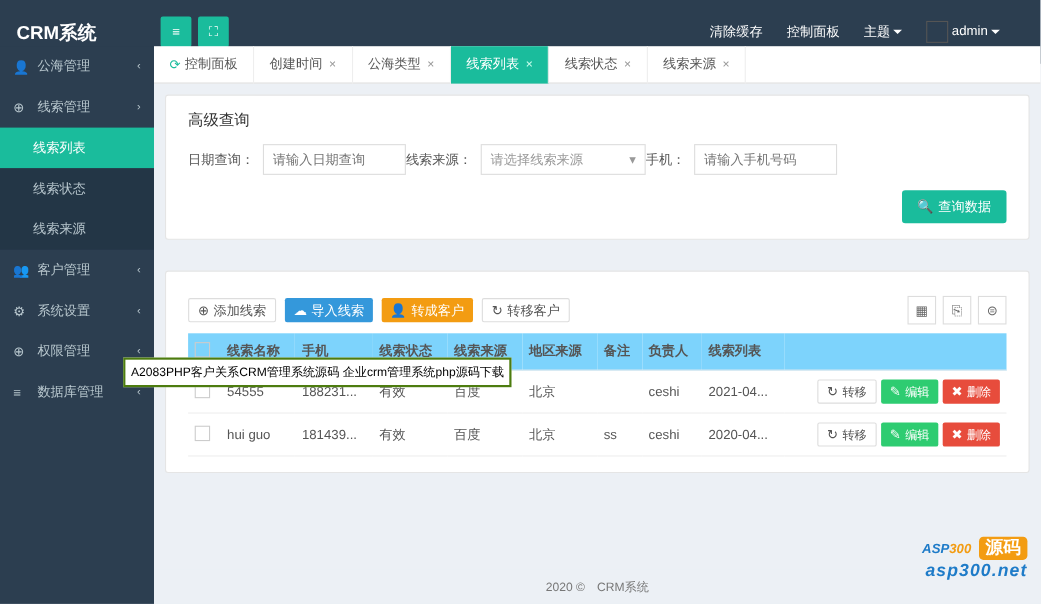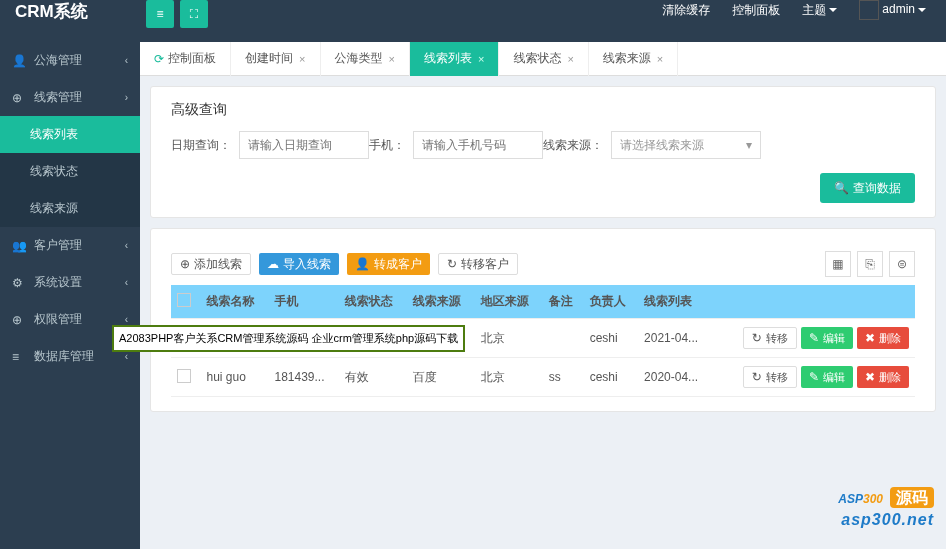--- a/index.html
+++ b/index.html
@@ -1,38 +1,38 @@
 <!DOCTYPE html>
 <html><head>
 <meta charset="utf-8">
 <style>
 *{margin:0;padding:0;box-sizing:border-box;font-family:"Microsoft YaHei",Arial,sans-serif;font-size:12px}
 body{width:946px;height:549px;background:#ecf0f5;position:relative;overflow:hidden}
-.header{height:58px;background:#2c3e50;display:flex;align-items:flex-start;color:#fff}
+.header{height:58px;background:#2c3e50;display:flex;align-items:center;color:#fff}
 .logo{width:140px;padding-left:15px;font-size:17px;font-weight:bold}
 .hbtn{width:28px;height:28px;background:#1abc9c;margin-left:6px;display:flex;align-items:center;justify-content:center;border-radius:2px;cursor:pointer}
-.hright{margin-left:auto;display:flex;align-items:center;gap:22px;padding-right:20px}
+.hright{margin-left:auto;display:flex;align-items:center;gap:22px;padding-right:37px}
 .hright span{cursor:pointer;font-size:12px}
 .caret{display:inline-block;width:0;height:0;border-left:4px solid transparent;border-right:4px solid transparent;border-top:4px solid #fff;margin-left:3px;vertical-align:middle}
 .avatar{width:20px;height:20px;border:1px solid #555;display:inline-block;vertical-align:middle;margin-right:3px}
 .sidebar{position:absolute;left:0;top:42px;bottom:0;width:140px;background:#2c3e50;color:#b8c7ce}
 .menu-item{padding:10px 12px;display:flex;align-items:center;cursor:pointer;font-size:12px}
 .menu-item .icon{width:14px;margin-right:8px}
 .menu-arrow{margin-left:auto;font-size:10px}
 .submenu .menu-item{padding-left:30px;background:#233646}
 .submenu .menu-item.sub-active{background:#1abc9c;color:#fff}
 .main{position:absolute;left:140px;right:0;top:42px;bottom:0;display:flex;flex-direction:column}
 .tabs{height:34px;background:#fff;border-bottom:1px solid #ddd;display:flex;align-items:center}
 .tab{padding:0 14px;height:34px;display:flex;align-items:center;cursor:pointer;border-right:1px solid #eee;font-size:12px;color:#555}
 .tab.tactive{background:#1abc9c;color:#fff}
 .tab-close{margin-left:6px;color:#999;font-size:11px}
 .tab.tactive .tab-close{color:#cfe}
 .tab-home{color:#1abc9c;margin-right:4px}
 .content{flex:1;padding:10px;overflow:auto}
-.panel{background:#fff;border:1px solid #e5e5e5;border-radius:3px;padding:14px 20px;margin-bottom:10px}
+.panel{background:#fff;border:1px solid #e5e5e5;border-radius:3px;padding:14px 20px;margin-bottom:28px}
 .ptitle{font-size:14px;color:#333;margin-bottom:12px}
 .frow{display:flex;align-items:center;flex-wrap:wrap}
 .fgrp{display:flex;align-items:center;gap:8px}
 .flbl{color:#555}
 .finput{height:28px;border:1px solid #ddd;padding:0 8px;width:130px;color:#999}
 .fselect{height:28px;border:1px solid #ddd;padding:0 8px;width:150px;color:#999;display:flex;align-items:center;justify-content:space-between}
 .btn{height:30px;padding:0 14px;border:none;border-radius:3px;cursor:pointer;display:inline-flex;align-items:center;gap:4px;font-size:12px}
 .btn-primary{background:#1abc9c;color:#fff}
 .btn-blue{background:#3498db;color:#fff}
 .btn-orange{background:#f39c12;color:#fff}
@@ -139,29 +139,29 @@
     </div>
   <div class="content">
     <div class="panel">
       <div class="ptitle">高级查询</div>
       <div class="frow">
         <div class="fgrp">
           <span class="flbl">日期查询：</span>
           <input class="finput" placeholder="请输入日期查询" style="">
         </div>
         <div class="fgrp">
-          <span class="flbl">手机：</span>
-          <input class="finput" placeholder="请输入手机号码" style="">
-        </div>
-        <div class="fgrp">
           <span class="flbl">线索来源：</span>
           <div class="fselect">
               <span>请选择线索来源</span>
               <span>▾</span>
             </div>
+        </div>
+        <div class="fgrp">
+          <span class="flbl">手机：</span>
+          <input class="finput" placeholder="请输入手机号码" style="">
         </div>
       </div>
       <div class="qrow">
         <button class="btn btn-primary">
             <span>🔍</span>
             <span>查询数据</span>
           </button>
       </div>
     </div>
 
@@ -238,20 +238,21 @@
     <button class="btn btn-default btn-sm"><span>↻</span>转移</button>
     <button class="btn btn-green btn-sm"><span>✎</span>编辑</button>
     <button class="btn btn-red btn-sm"><span>✖</span>删除</button>
   </div>
               </td>
             </tr>
           </tbody>
       </table>
     </div>
   </div>
+  <div class="footer">2020 ©　CRM系统</div>
 </div>
 
 <div class="tooltip">A2083PHP客户关系CRM管理系统源码 企业crm管理系统php源码下载</div>
 
 <div class="watermark">
   <div class="wm1"><span>ASP</span><span class="num">300</span><span class="badge">源码</span></div>
   <div class="wm2">asp300.net</div>
 </div>
 
 </body></html>

